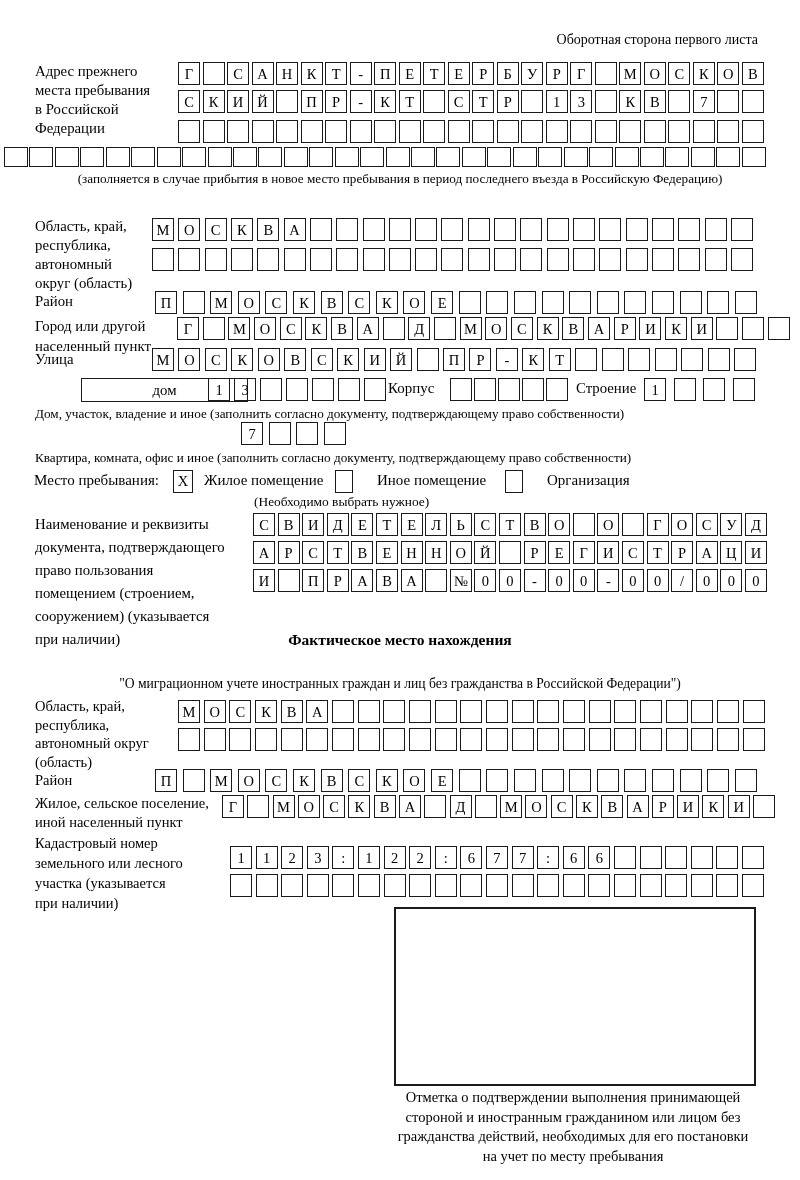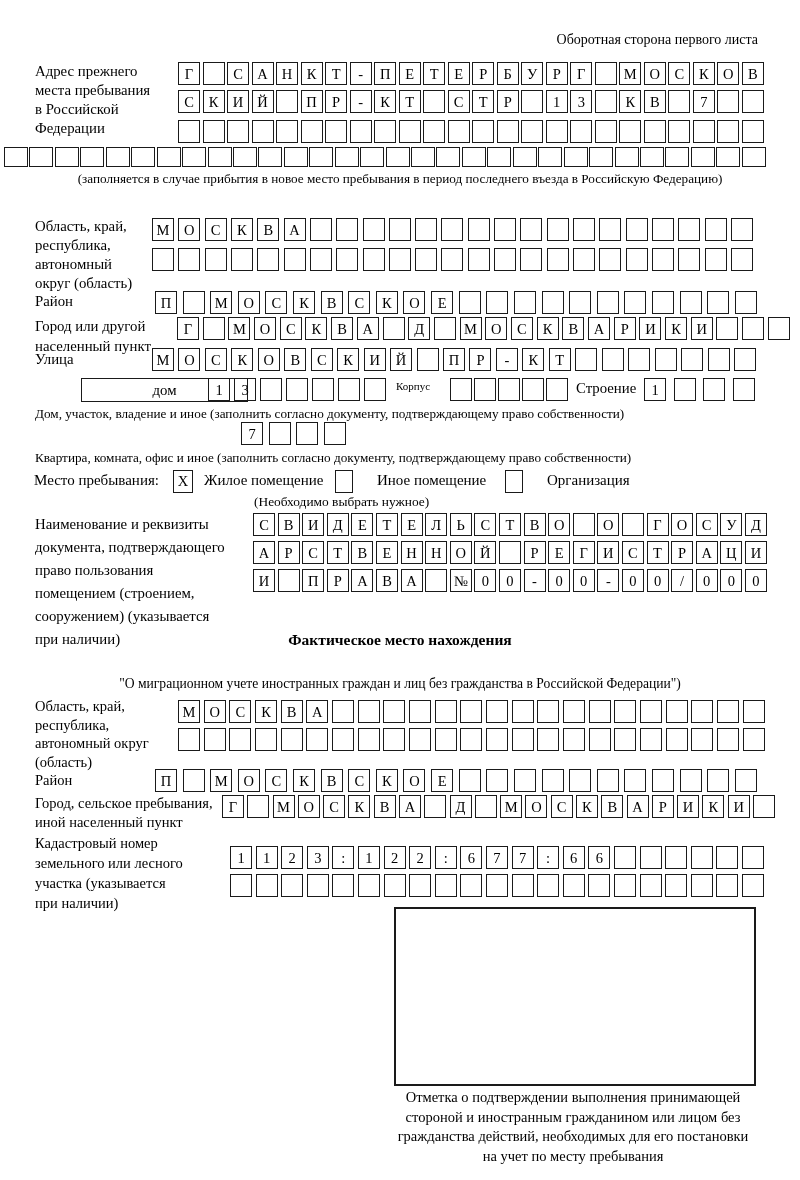--- a/index.html
+++ b/index.html
@@ -284,21 +284,21 @@
   <div class="wbox" style="left:33px;top:378px;width:167px;">дом</div>
   <div class="cellrow" style="left:208px;top:378px;width:178px;">
       <span class="cell">1</span>
       <span class="cell">3</span>
       <span class="cell"></span>
       <span class="cell"></span>
       <span class="cell"></span>
       <span class="cell"></span>
       <span class="cell"></span>
     </div>
-  <div class="abs" style="left:396px;top:380px;font-size:11px;">Корпус</div>
+  <div class="abs" style="left:388px;top:380px;font-size:15px;">Корпус</div>
   <div class="cellrow" style="left:450px;top:378px;width:118px;">
       <span class="cell"></span>
       <span class="cell"></span>
       <span class="cell"></span>
       <span class="cell"></span>
       <span class="cell"></span>
     </div>
   <div class="abs" style="left:576px;top:380px;font-size:14.8px;">Строение</div>
   <div class="cellrow" style="left:644px;top:378px;width:111px;">
       <span class="cell">1</span>
@@ -478,21 +478,21 @@
       <span class="cell"></span>
       <span class="cell"></span>
       <span class="cell"></span>
       <span class="cell"></span>
       <span class="cell"></span>
       <span class="cell"></span>
       <span class="cell"></span>
       <span class="cell"></span>
     </div>
 
-  <div class="lbl" style="left:35px;top:794px;width:200px;font-size:14.5px;line-height:19px;">Город, сельское пребывания,
+  <div class="lbl" style="left:35px;top:794px;width:200px;font-size:14.5px;line-height:19px;">Жилое, сельское поселение,
 иной населенный пункт</div>
   <div class="cellrow" style="left:222px;top:795px;width:553px;">
       <span class="cell">Г</span>
       <span class="cell"></span>
       <span class="cell">М</span>
       <span class="cell">О</span>
       <span class="cell">С</span>
       <span class="cell">К</span>
       <span class="cell">В</span>
       <span class="cell">А</span>

